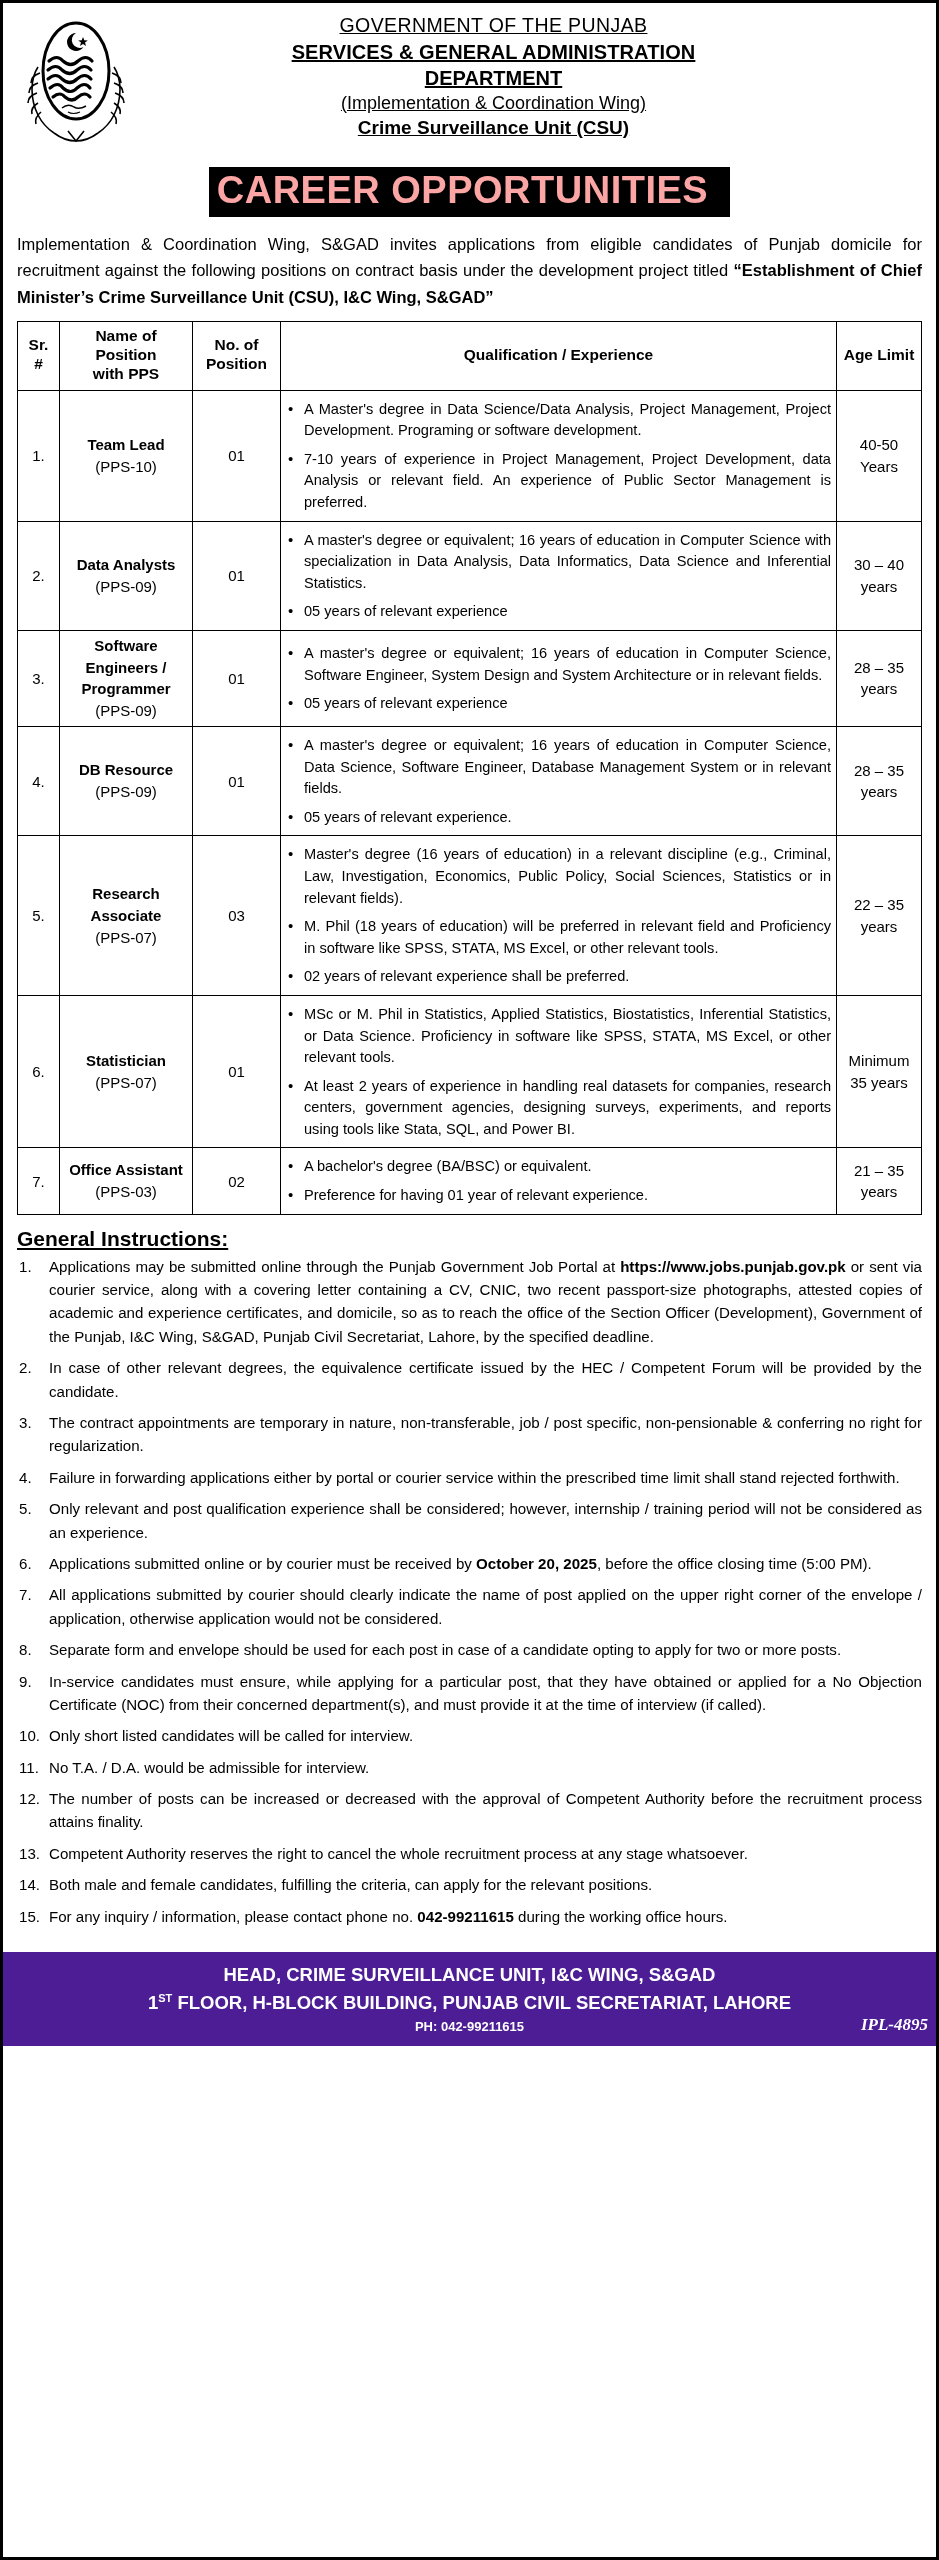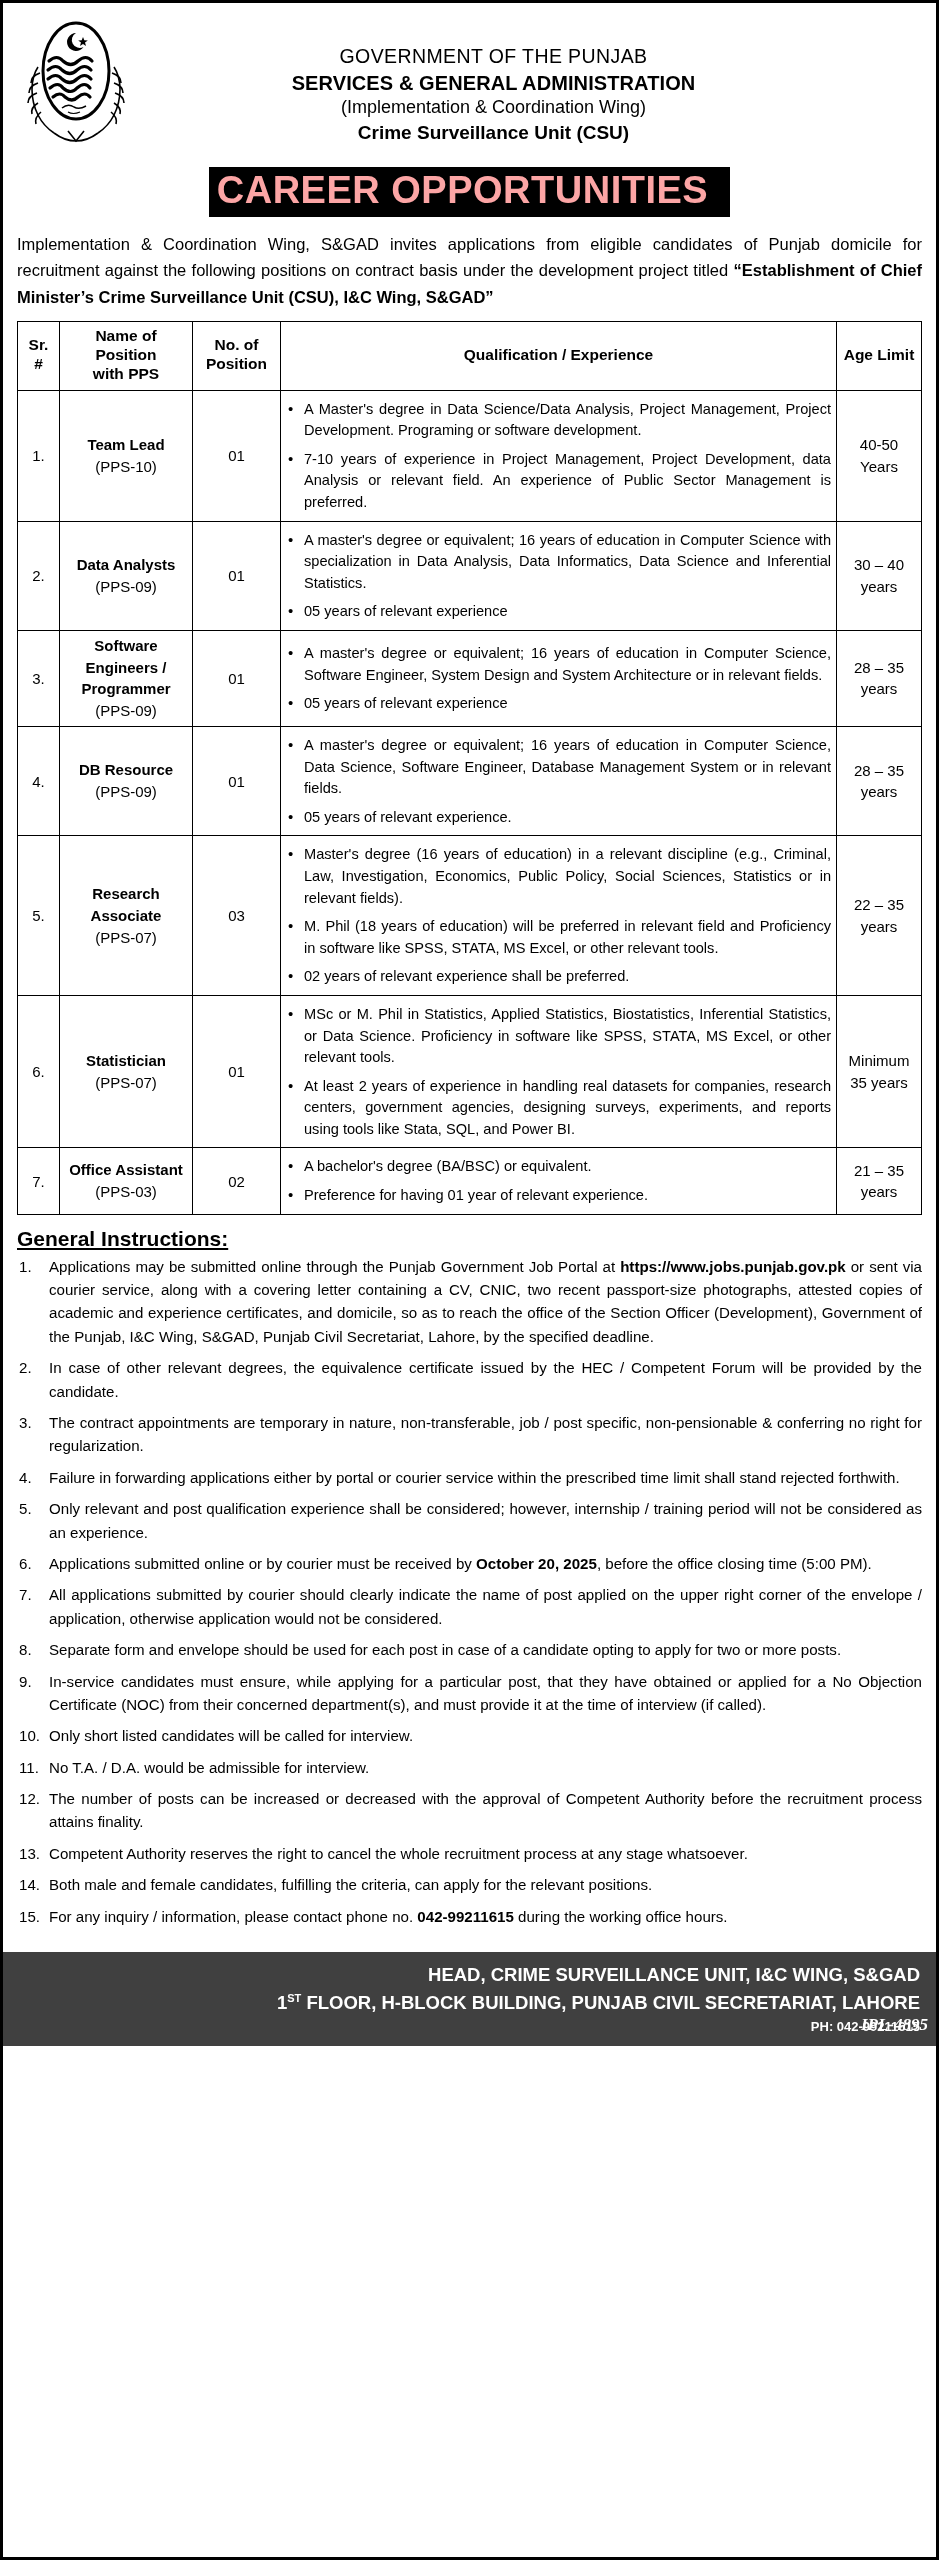--- a/index.html
+++ b/index.html
@@ -14,22 +14,23 @@
     min-height: 2560px;
     background: #ffffff;
     border: 3px solid #000;
     padding: 0;
     position: relative;
   }
 
   
   .header {
     display: flex;
-    align-items: flex-end;
+    align-items: flex-start;
     padding: 10px 14px 6px 14px;
+    text-decoration: underline;
   }
   .crest {
     width: 118px;
     flex: 0 0 118px;
     display: flex;
     justify-content: center;
     align-items: center;
   }
   .crest svg { display: block; }
   .header-text {
@@ -146,23 +147,23 @@
     position: absolute;
     left: 2px;
     top: 0;
     width: 26px;
     text-align: left;
   }
   ol.gi li b { font-weight: bold; }
 
   
   .footer {
-    background: #404040;
+    background: #4c1d95;
     color: #fff;
-    text-align: right;
+    text-align: center;
     padding: 9px 16px 10px 16px;
     margin-top: 6px;
     position: relative;
   }
   .footer .f1 { font-size: 18.5px; font-weight: bold; line-height: 1.5; }
   .footer .f2 { font-size: 18.5px; font-weight: bold; line-height: 1.5; }
   .footer .f2 sup { font-size: 11px; vertical-align: super; }
   .footer .f3 { font-size: 13px; font-weight: bold; line-height: 1.5; }
   .footer .ipl {
     position: absolute;
@@ -213,20 +214,21 @@
           <path d="M29 84 q7 -6 12 0 q7 6 13 0 q7 -6 12 0"></path>
         </g>
 
         <path d="M38 95 q6 -5 12 -1 q5 3 12 -1" stroke="#000" stroke-width="1.5" fill="none"></path>
         <path d="M44 99 q5 3 12 0" stroke="#000" stroke-width="1.2" fill="none"></path>
       </svg>
     </div>
     <div class="header-text">
       <div class="h-line1">GOVERNMENT OF THE PUNJAB</div>
       <div class="h-line2">SERVICES &amp; GENERAL ADMINISTRATION</div>
+      <div class="h-line3">DEPARTMENT</div>
       <div class="h-line4">(Implementation &amp; Coordination Wing)</div>
       <div class="h-line5">Crime Surveillance Unit (CSU)</div>
     </div>
   </div>
 
   <div class="title-wrap">
     <span class="title-band">CAREER OPPORTUNITIES</span>
   </div>
 
   <p class="intro">

